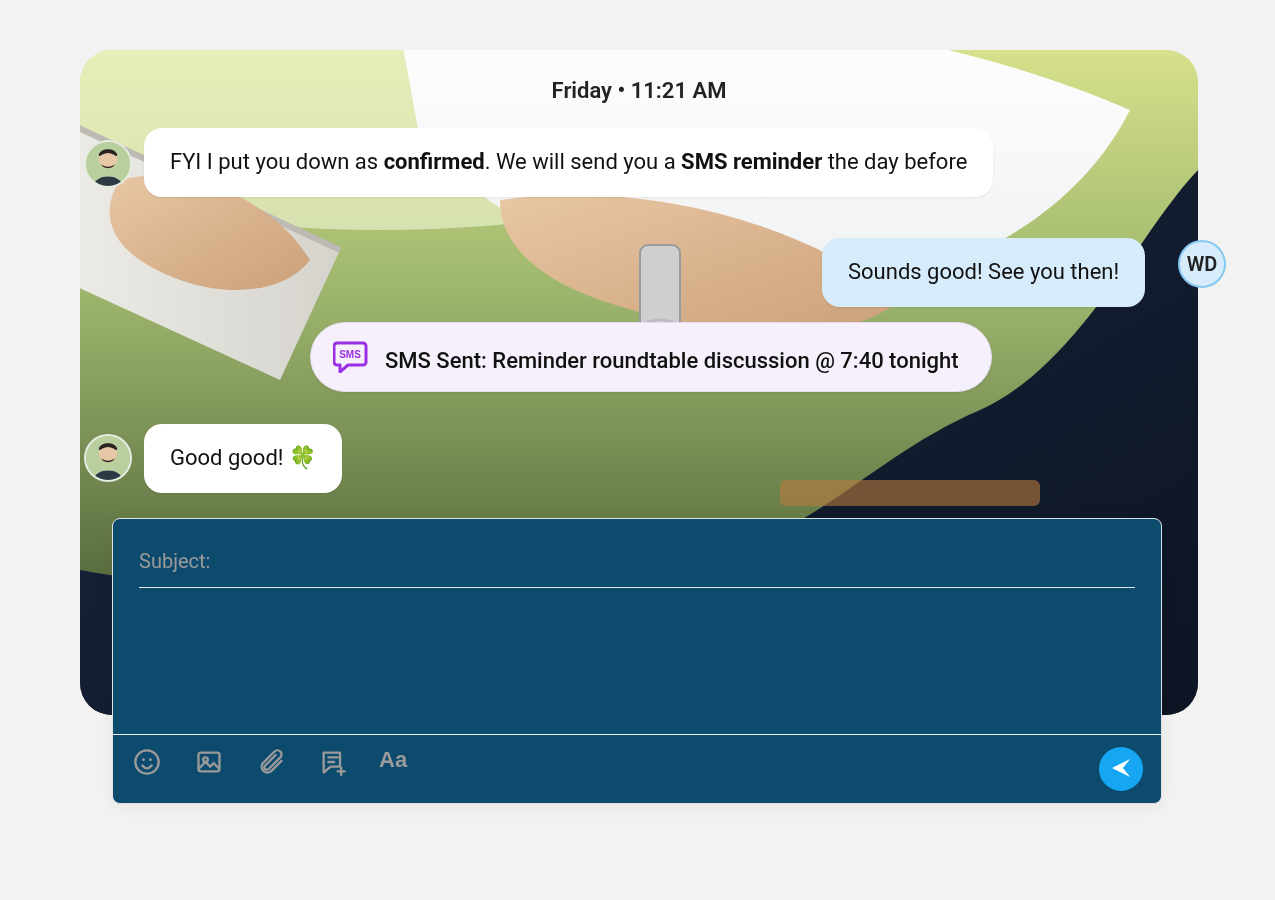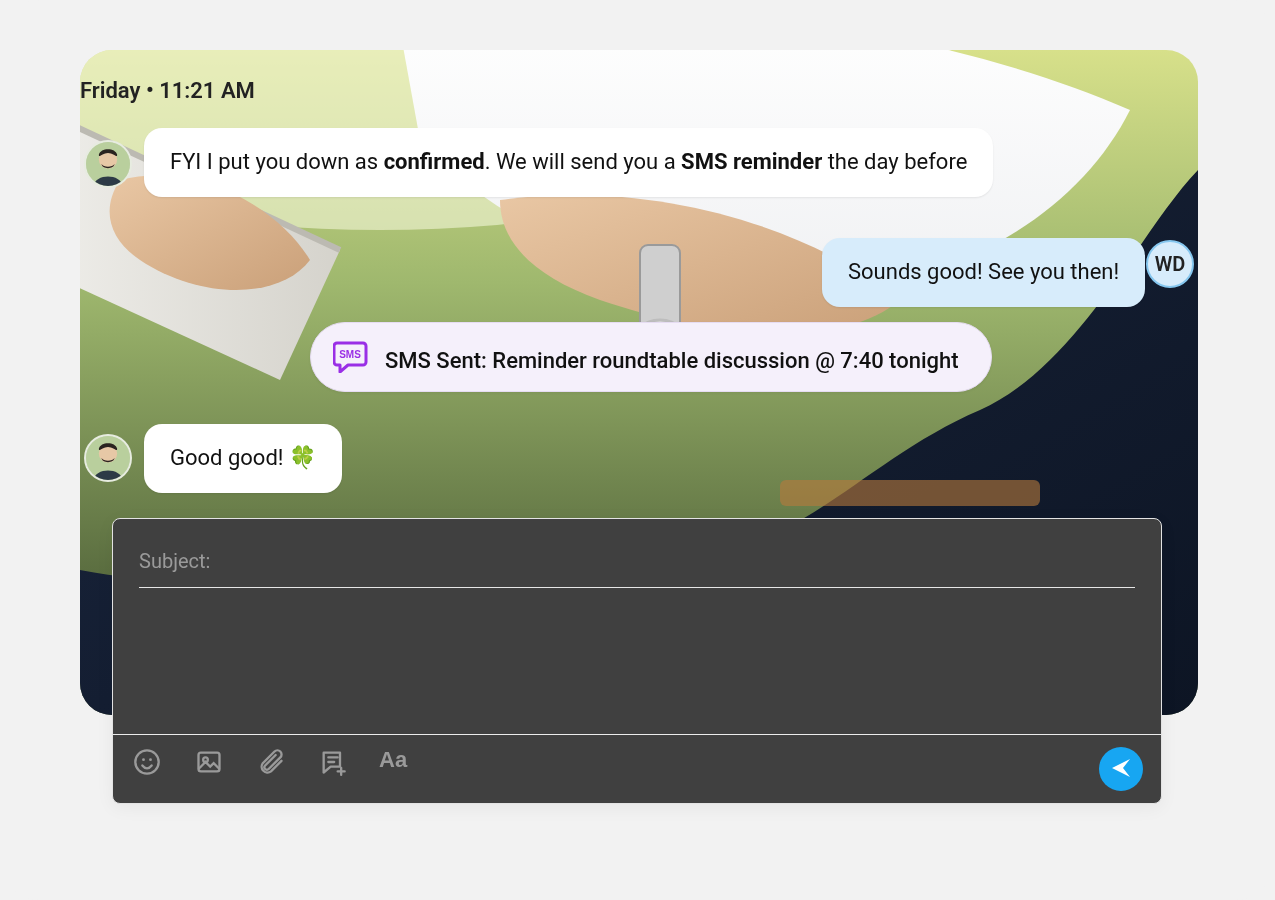--- a/index.html
+++ b/index.html
@@ -26,21 +26,21 @@
     overflow: hidden;
   }
   .bg-panel svg { width: 100%; height: 100%; display: block; }
 
   
   .timestamp {
     position: absolute;
     left: 80px;
     top: 78px;
     width: 1118px;
-    text-align: left;
+    text-align: center;
     font-size: 22px;
     font-weight: 600;
     color: #222;
   }
 
   
   .avatar {
     width: 48px; height: 48px; border-radius: 50%;
     position: absolute;
     overflow: hidden;
@@ -48,21 +48,21 @@
     border: 2px solid rgba(255,255,255,0.5);
   }
   .avatar svg { width:100%; height:100%; display:block; }
 
   .avatar-wd {
     width: 48px; height: 48px; border-radius: 50%;
     position: absolute;
     background: #d7ecfb;
     border: 2px solid #86c7ef;
     display:flex; align-items:center; justify-content:center;
-    font-size: 20px; font-weight:600; color:#222;
+    font-size: 20px; font-weight:600; color:#222;margin-left:32px;
   }
 
   
   .bubble {
     position: absolute;
     background: #fff;
     border-radius: 18px;
     padding: 20px 26px;
     font-size: 22px;
     line-height: 1.3;
@@ -90,21 +90,21 @@
   .sms-pill .sms-icon {
     width:36px; height:32px; flex:0 0 auto;
   }
 
   
   .composer {
     position: absolute;
     left: 112px;
     top: 518px;
     width: 1050px;
-    background: #404040;
+    background: #0c4a6e;
     border: 1px solid #e3e3e3;
     border-radius: 8px;
     box-shadow: 0 4px 18px rgba(0,0,0,0.05);
     display:flex;
     flex-direction:column;
   }
   .composer .fields { padding: 22px 26px 0 26px; }
   .composer .field-row {
     border-bottom: 1px solid #e6e6e6;
     padding: 8px 0 14px 0;

